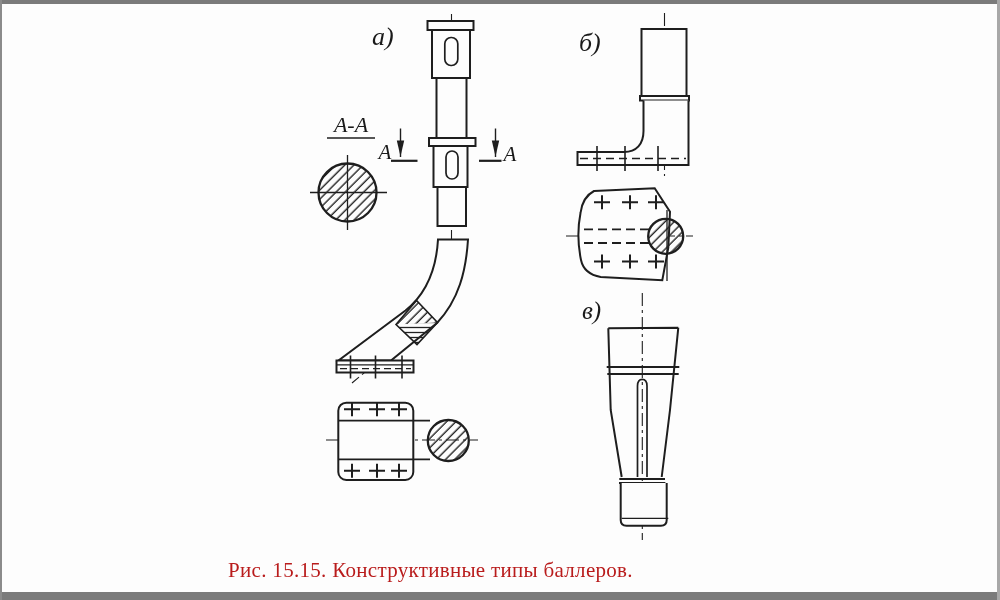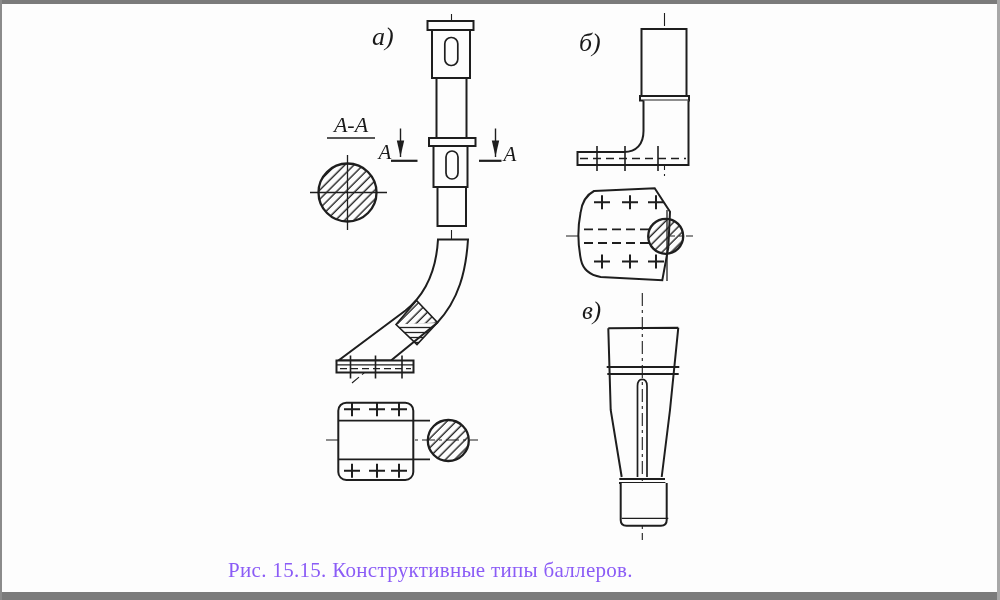--- a/index.html
+++ b/index.html
@@ -11,21 +11,21 @@
     overflow:hidden;
   }
   .frame-top{position:absolute;left:0;top:0;width:1000px;height:4px;background:#7b7b7b;}
   .frame-bottom{position:absolute;left:0;top:592px;width:1000px;height:8px;background:#7b7b7b;}
   .frame-left{position:absolute;left:0;top:0;width:2px;height:600px;background:#8b8b8b;}
   .frame-right{position:absolute;left:997px;top:0;width:3px;height:600px;background:#a8a8a8;}
   .figure-svg{position:absolute;left:0;top:0;}
   .caption{
     position:absolute;left:0;top:558px;width:861px;
     text-align:center;
-    font-size:21px;color:#8b5cf6;
+    font-size:21px;color:#b91c1c;
     letter-spacing:0.3px;
   }
   .lbl{font-style:italic;fill:#1a1a1a;}
 </style>
 </head>
 <body>
 
 <div class="page">
   <div class="frame-top"></div>
   <div class="frame-bottom"></div>

